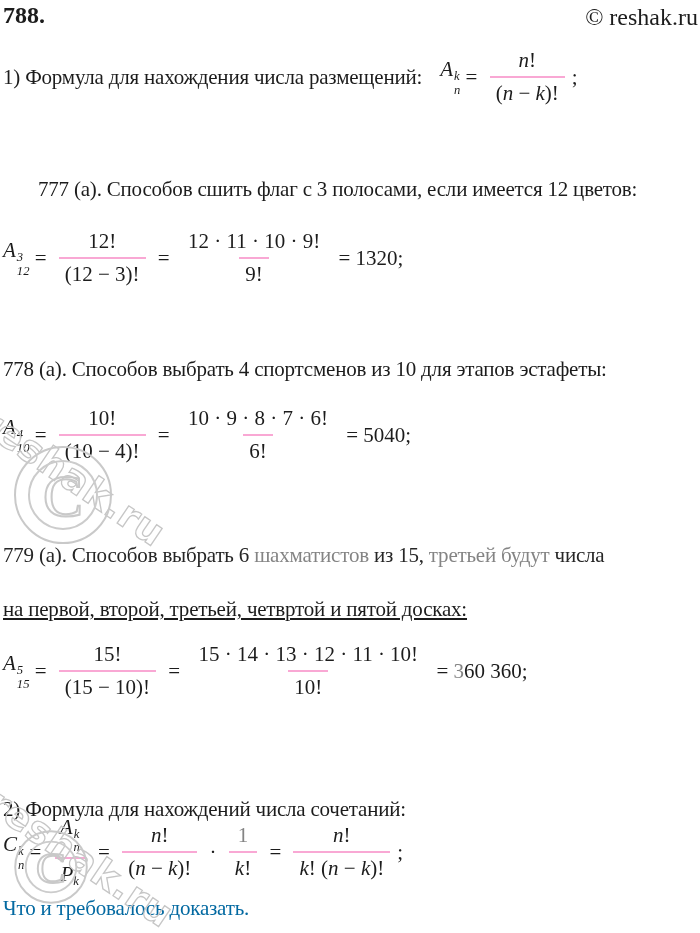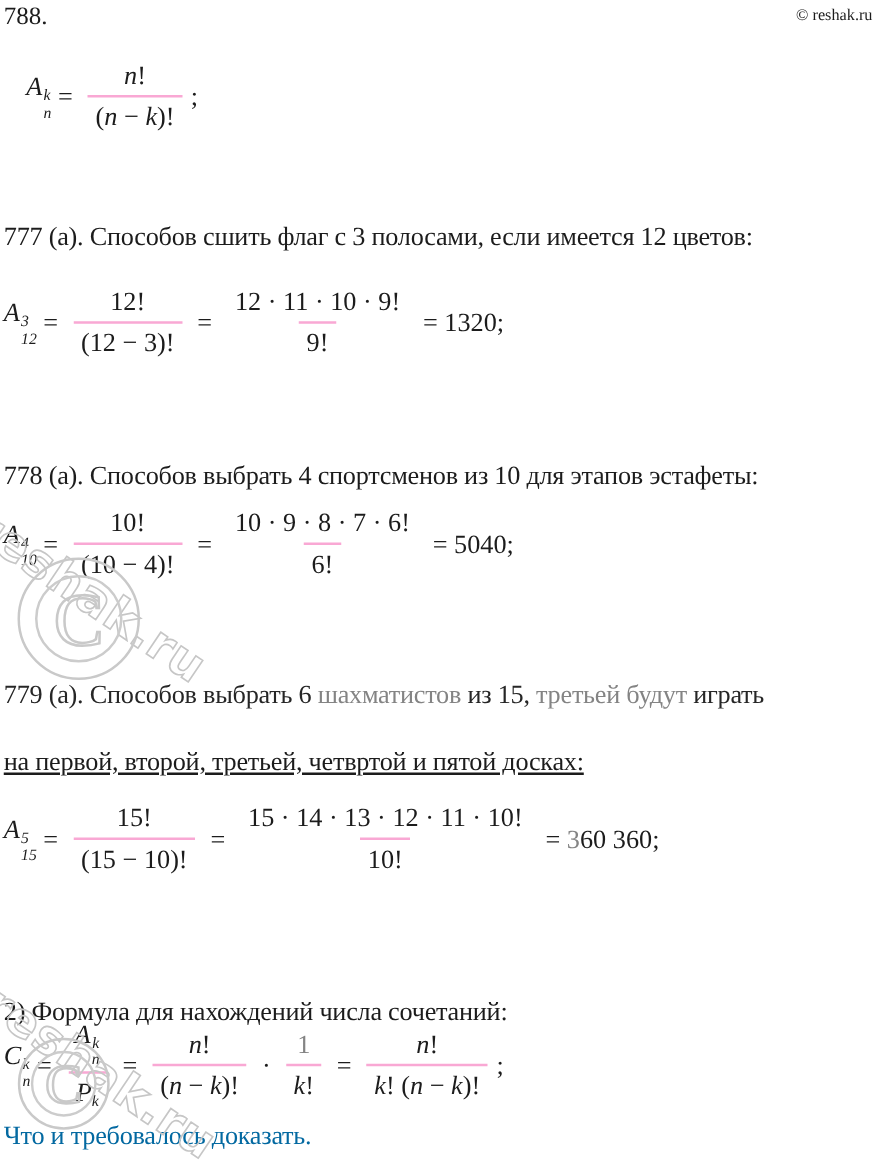--- a/index.html
+++ b/index.html
@@ -26,65 +26,66 @@
   }
   .frac .num{padding:0 6px 3px;white-space:pre;}
   .frac .den{border-top:2px solid #f9a8d4;padding:3px 6px 0;white-space:pre;}
   .scripts{
     display:inline-flex;flex-direction:column;justify-content:space-between;
     font-size:60%;line-height:1.05;vertical-align:-32%;margin-left:1px;
     font-style:normal;
   }
   .scripts .sp{display:block;font-style:italic;}
   .subsc{font-size:60%;vertical-align:-28%;font-style:italic;}
-  .hdr-num{left:3px;top:2px;font-size:20px;font-weight:normal;}
-  .copyright{right:2px;top:4px;font-size:13px;}
+  .hdr-num{left:3px;top:2px;font-size:24px;font-weight:bold;}
+  .copyright{right:2px;top:4px;font-size:24px;}
   
   .wm-text{
     font-family:"DejaVu Sans","Liberation Sans",sans-serif;font-weight:700;
     font-size:38px;letter-spacing:1px;color:transparent;
     -webkit-text-stroke:1.3px #c6c6c6;white-space:pre;
     transform-origin:0 0;pointer-events:none;z-index:3;
   }
   .wm1{left:-4px;top:399px;transform:rotate(34deg);}
   .wm2{left:4px;top:780px;transform:rotate(34deg);}
   .wm-circle{pointer-events:none;z-index:3;}
   .c1{left:8px;top:440px;}
   .c2{left:10px;top:826px;}
   
   #row-intro{top:44px;height:66px;}
-  #t777{top:177px;}
+  #t777{top:177px;margin-left:35px;}
   #f777{top:221px;height:74px;}
-  #t778{top:368px;}
+  #t778{top:357px;}
   #f778{top:398px;height:74px;}
   #t779a{top:543px;}
   #t779b{top:597px;text-decoration:underline;}
   #f779{top:634px;height:74px;}
   #t2{top:777px;margin-top:20px;}
   #fC{top:811px;height:82px;}
   #qed{top:896px;color:#0369a1;}
   #t779a{color:#262626;}
 </style>
 </head>
 <body>
 
 <div class="abs hdr-num">788.</div>
 <div class="abs copyright">© reshak.ru</div>
 
 <div class="abs mrow" id="row-intro">
+  <span class="line" style="position:static">1) Формула для нахождения числа размещений:</span>
   <span class="math" style="margin-left:18px;display:inline-flex;align-items:center;"><span class="fr-run it">A<span class="scripts"><span class="sp">k</span><span class="sp">n</span></span></span><span class="fr-run"> = </span><span class="frac"><span class="num"><span class="fr-run it">n</span><span class="fr-run">!</span></span><span class="den"><span class="fr-run">(</span><span class="fr-run it">n</span><span class="fr-run"> − </span><span class="fr-run it">k</span><span class="fr-run">)!</span></span></span><span class="fr-run">;</span></span>
 </div>
 
 <div class="abs line" id="t777">777 (а). Способов сшить флаг с 3 полосами, если имеется 12 цветов:</div>
 <div class="abs mrow math" id="f777"><span class="fr-run it">A<span class="scripts"><span class="sp">3</span><span class="sp">12</span></span></span><span class="fr-run"> = </span><span class="frac"><span class="num"><span class="fr-run">12!</span></span><span class="den"><span class="fr-run">(12 − 3)!</span></span></span><span class="fr-run"> = </span><span class="frac"><span class="num"><span class="fr-run">12 · 11 · 10 · 9!</span></span><span class="den"><span class="fr-run">9!</span></span></span><span class="fr-run"> = 1320;</span></div>
 
 <div class="abs line" id="t778">778 (а). Способов выбрать 4 спортсменов из 10 для этапов эстафеты:</div>
 <div class="abs mrow math" id="f778"><span class="fr-run it">A<span class="scripts"><span class="sp">4</span><span class="sp">10</span></span></span><span class="fr-run"> = </span><span class="frac"><span class="num"><span class="fr-run">10!</span></span><span class="den"><span class="fr-run">(10 − 4)!</span></span></span><span class="fr-run"> = </span><span class="frac"><span class="num"><span class="fr-run">10 · 9 · 8 · 7 · 6!</span></span><span class="den"><span class="fr-run">6!</span></span></span><span class="fr-run"> = 5040;</span></div>
 
-<div class="abs line" id="t779a"><span class="fr-run">779 (а). Способов выбрать 6 </span><span class="fr-run mut">шахматистов</span><span class="fr-run"> из 15, </span><span class="fr-run mut">третьей будут</span><span class="fr-run"> играть</span></div>
+<div class="abs line" id="t779a"><span class="fr-run">779 (а). Способов выбрать 6 </span><span class="fr-run mut">шахматистов</span><span class="fr-run"> из 15, </span><span class="fr-run mut">третьей будут</span><span class="fr-run"> числа</span></div>
 <div class="abs line" id="t779b">на первой, второй, третьей, четвртой и пятой досках:</div>
 <div class="abs mrow math" id="f779"><span class="fr-run it">A<span class="scripts"><span class="sp">5</span><span class="sp">15</span></span></span><span class="fr-run"> = </span><span class="frac"><span class="num"><span class="fr-run">15!</span></span><span class="den"><span class="fr-run">(15 − 10)!</span></span></span><span class="fr-run"> = </span><span class="frac"><span class="num"><span class="fr-run">15 · 14 · 13 · 12 · 11 · 10!</span></span><span class="den"><span class="fr-run">10!</span></span></span><span class="fr-run"> = </span><span class="fr-run mut">3</span><span class="fr-run">60 360;</span></div>
 
 <div class="abs line" id="t2">2) Формула для нахождений числа сочетаний:</div>
 <div class="abs mrow math" id="fC"><span class="fr-run it">C<span class="scripts"><span class="sp">k</span><span class="sp">n</span></span></span><span class="fr-run"> = </span><span class="frac"><span class="num"><span class="fr-run it">A<span class="scripts"><span class="sp">k</span><span class="sp">n</span></span></span></span><span class="den"><span class="fr-run it">P<span class="subsc">k</span></span></span></span><span class="fr-run"> = </span><span class="frac"><span class="num"><span class="fr-run it">n</span><span class="fr-run">!</span></span><span class="den"><span class="fr-run">(</span><span class="fr-run it">n</span><span class="fr-run"> − </span><span class="fr-run it">k</span><span class="fr-run">)!</span></span></span><span class="fr-run"> · </span><span class="frac"><span class="num"><span class="fr-run mut">1</span></span><span class="den"><span class="fr-run it">k</span><span class="fr-run">!</span></span></span><span class="fr-run"> = </span><span class="frac"><span class="num"><span class="fr-run it">n</span><span class="fr-run">!</span></span><span class="den"><span class="fr-run it">k</span><span class="fr-run">! (</span><span class="fr-run it">n</span><span class="fr-run"> − </span><span class="fr-run it">k</span><span class="fr-run">)!</span></span></span><span class="fr-run">;</span></div>
 <div class="abs line" id="qed">Что и требовалось доказать.</div>
 
 <div class="abs wm-text wm1">reshak.ru</div>
 <div class="abs wm-text wm2">reshak.ru</div>
 

